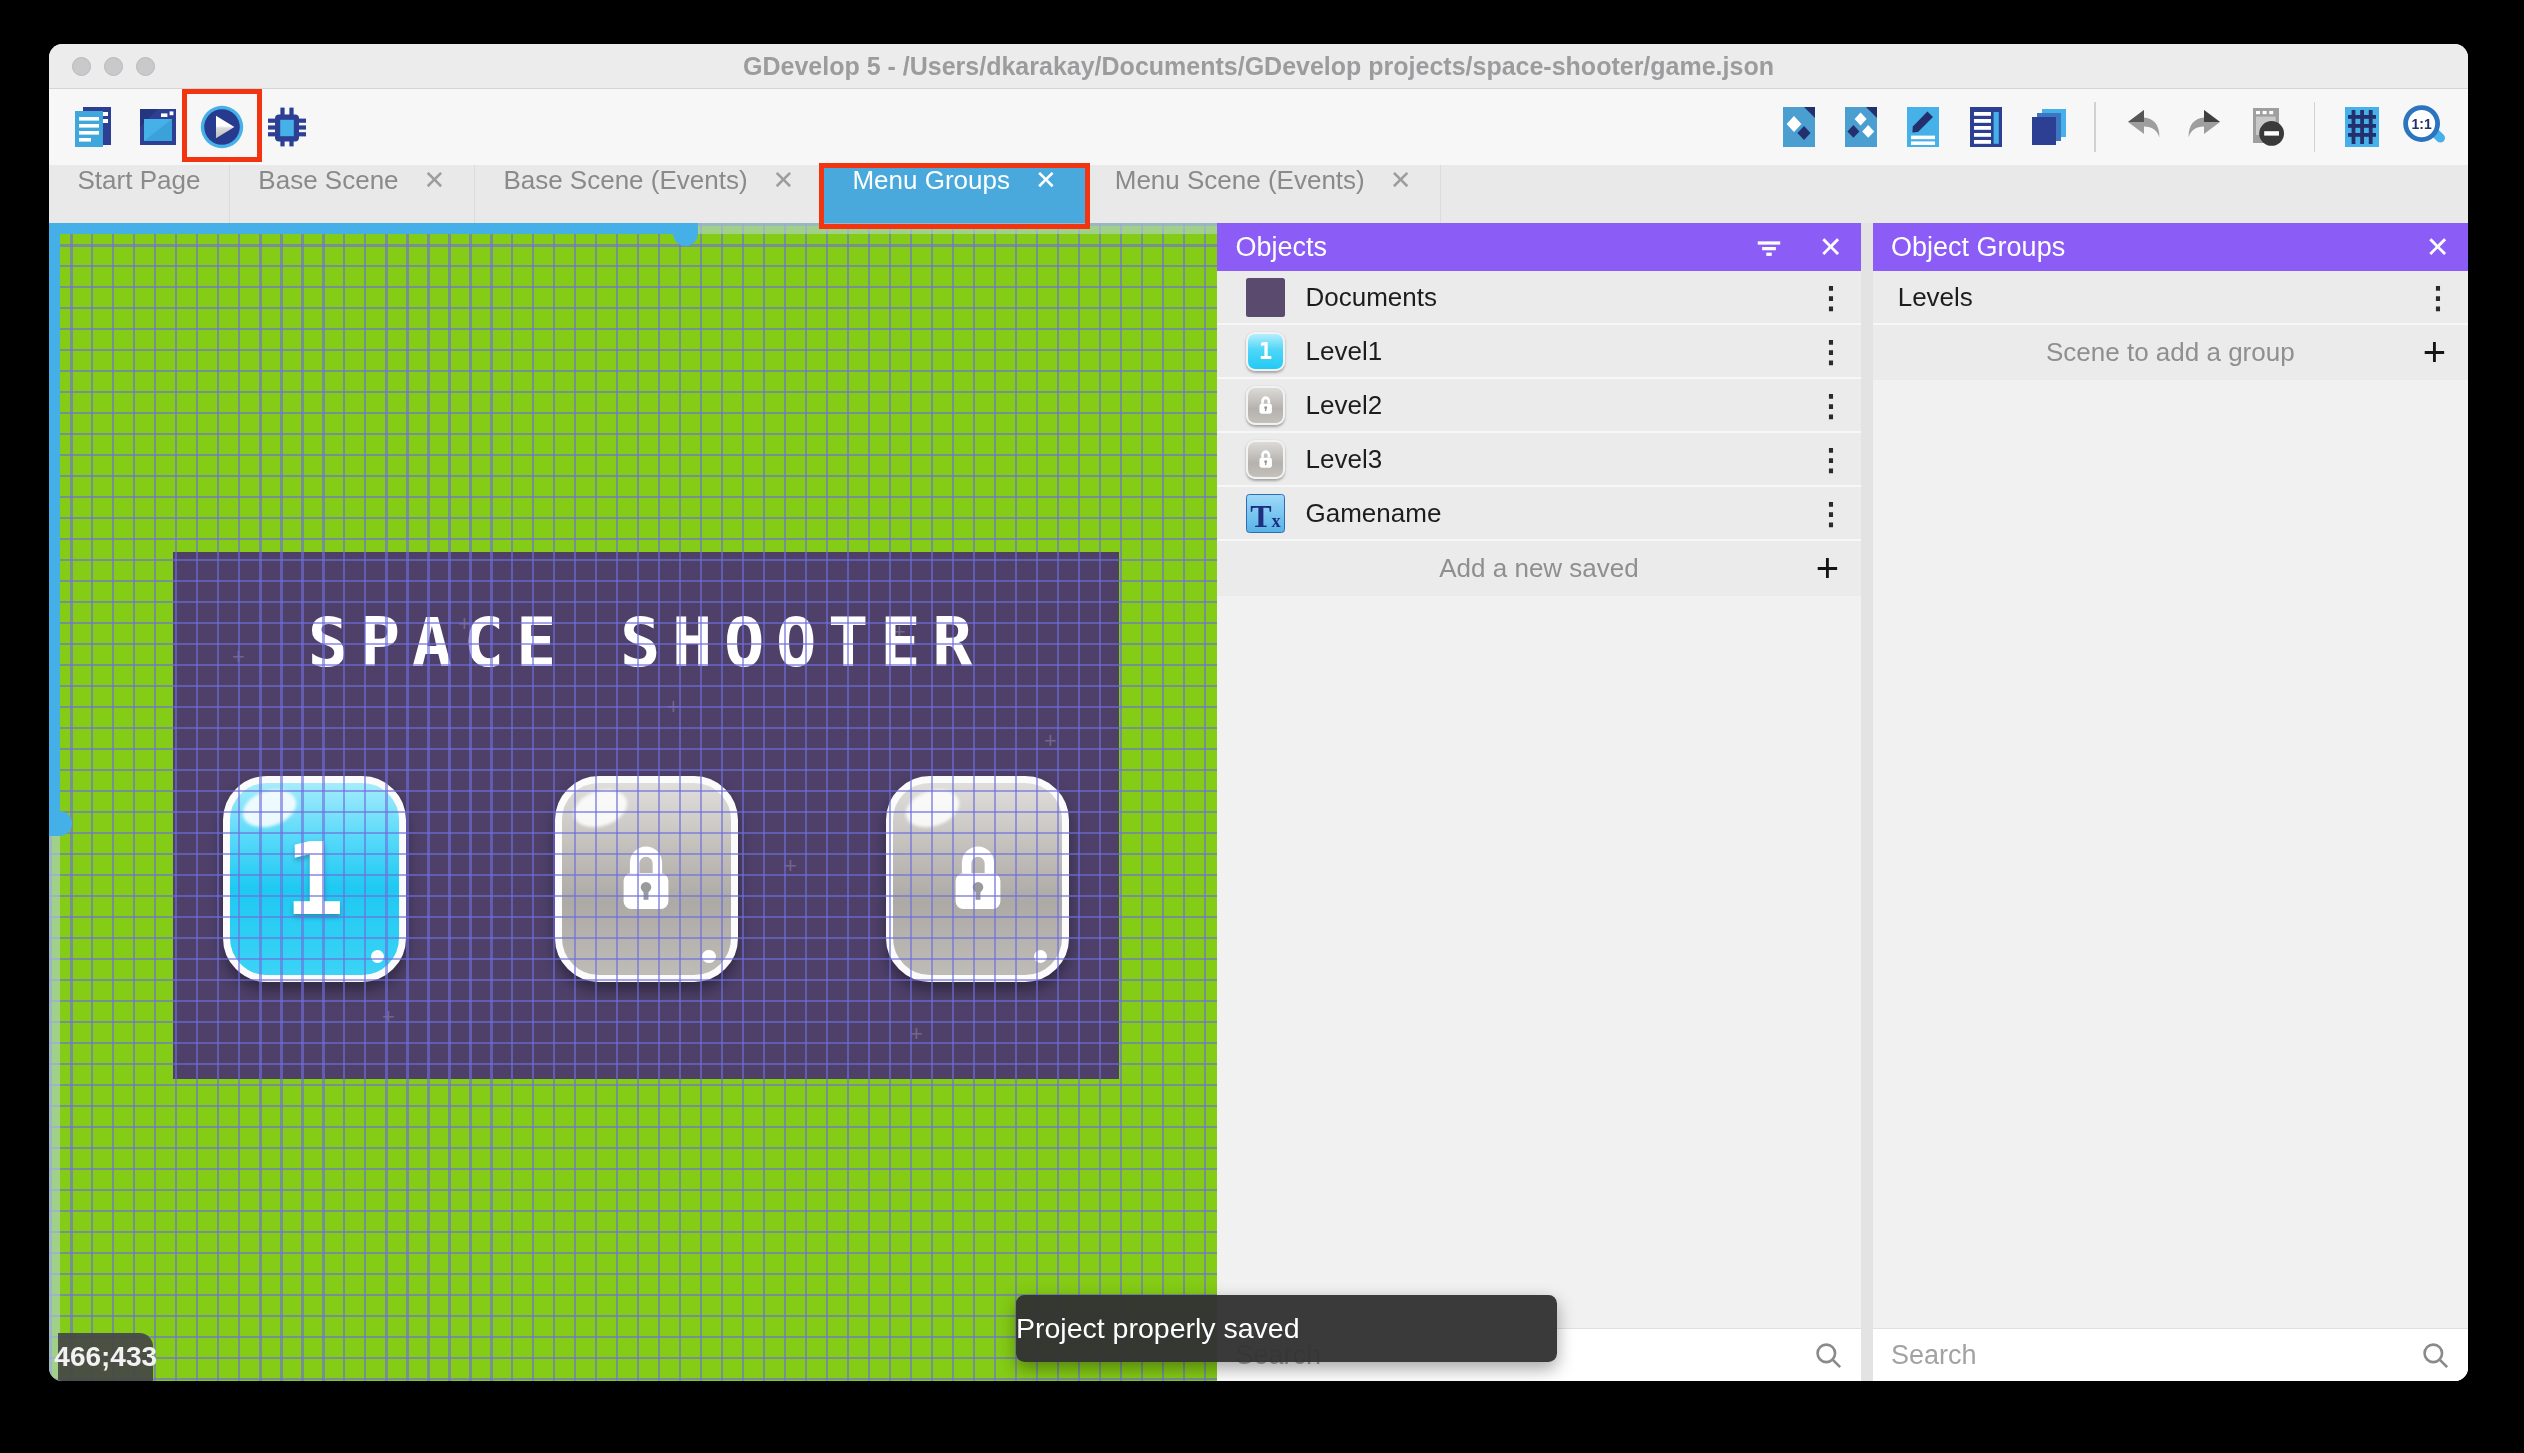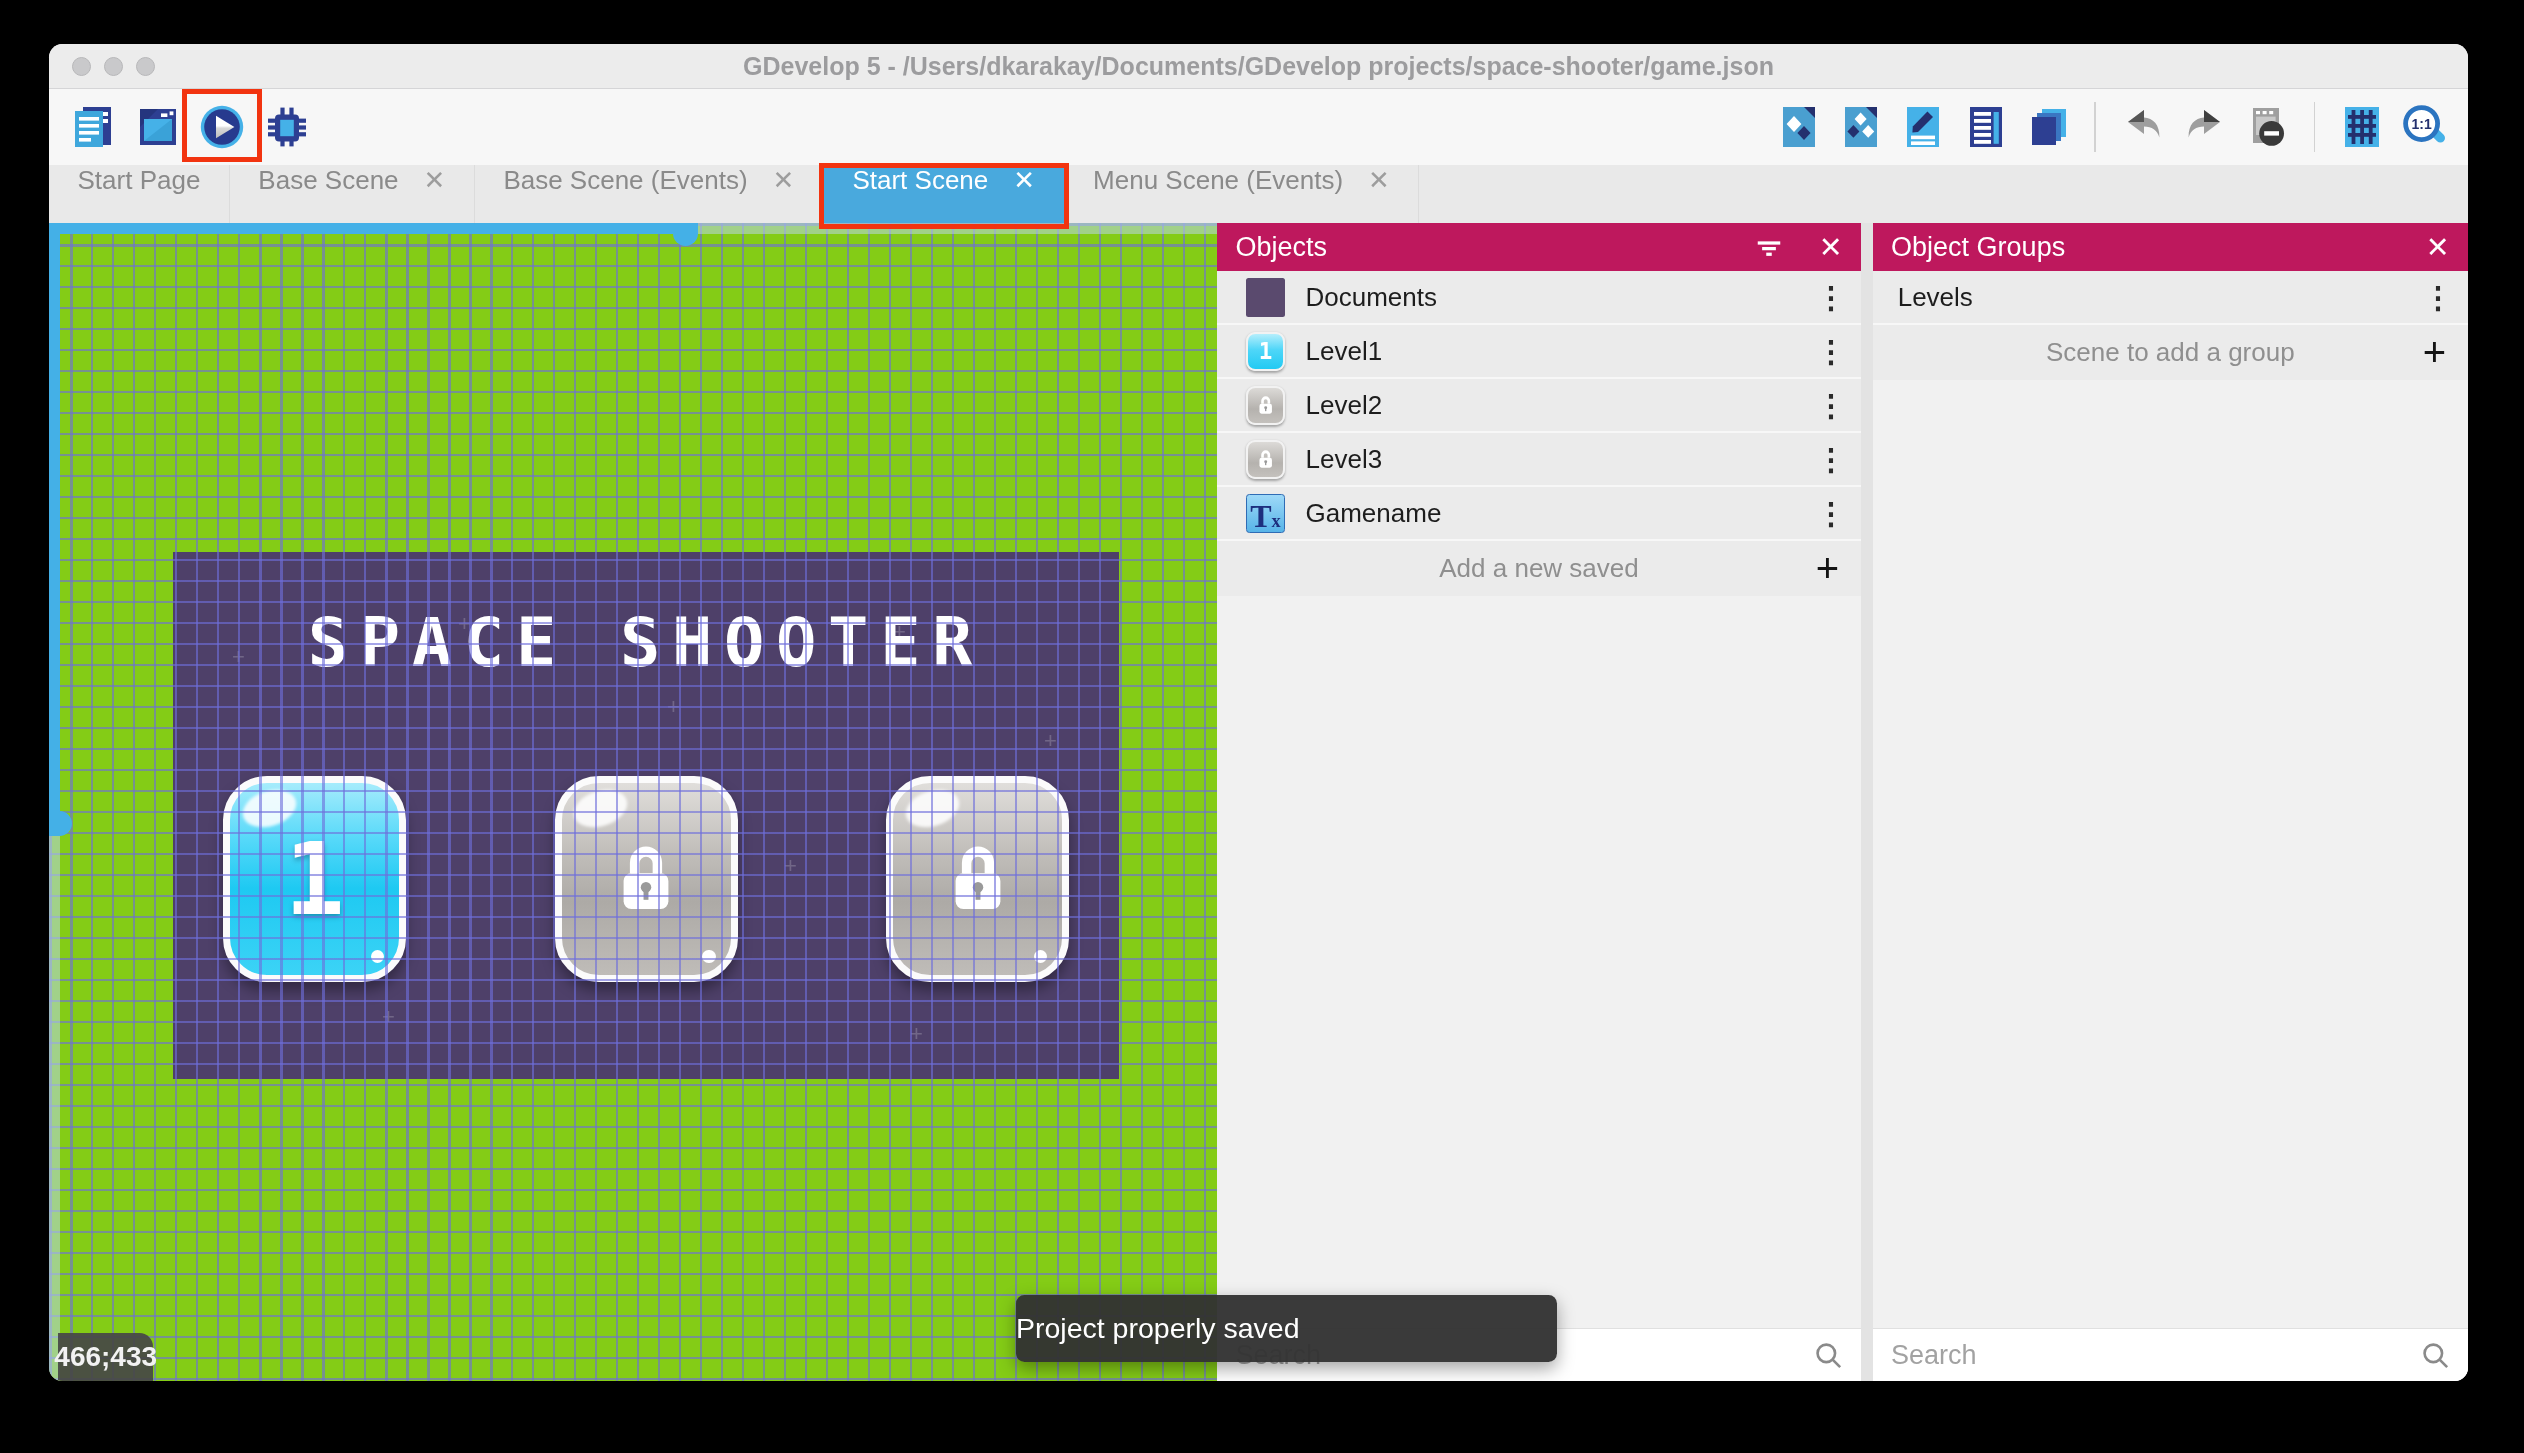--- a/index.html
+++ b/index.html
@@ -66,21 +66,21 @@
 
   .coord-badge { position:absolute; left:9.2px; bottom:0; width:95px; height:48px; background:rgba(70,70,70,0.92);
                  border-top-right-radius:13.4px; color:#f2f2f2; font-size:28px; font-weight:bold;
                  display:flex; align-items:center; justify-content:center; z-index:6; }
 
   
   .panel { display:flex; flex-direction:column; min-height:0; background:#f1f1f1; }
   .panel.objects { width:644px; flex:0 0 auto; }
   .panel-divider { width:11.7px; flex:0 0 auto; background:#e3e3e3; }
   .panel.groups { flex:1; }
-  .panel-header { height:48px; flex:0 0 auto; background:#be185d; color:#fff; display:flex; align-items:center;
+  .panel-header { height:48px; flex:0 0 auto; background:#8b5cf6; color:#fff; display:flex; align-items:center;
                   padding:0 18.4px; font-size:27px; }
   .ph-icons { margin-left:auto; display:flex; align-items:center; gap:35px; }
   .filter-icon svg { display:block; width:30px; height:30px; }
   .close-x { font-size:28.5px; color:#fff; cursor:pointer; line-height:1; }
   .obj-row, .group-row { height:54px; flex:0 0 auto; background:#ebebeb; border-bottom:2.5px solid #f7f7f7;
              display:flex; align-items:center; padding:0 15px 0 28.5px; cursor:pointer; }
   .group-row { padding-left:25px; }
   .obj-icon { width:40px; height:40px; margin-right:20px; flex:0 0 auto; display:flex; align-items:center; justify-content:center; }
   .obj-label { font-size:26px; color:#1d1d1d; }
   .kebab { margin-left:auto; font-size:30px; color:#2a2a2a; font-weight:bold; cursor:pointer; }
@@ -280,21 +280,21 @@
     </div>
     <div class="tab">
       <span>Base Scene</span>
       <span class="tab-x">✕</span>
     </div>
     <div class="tab">
       <span>Base Scene (Events)</span>
       <span class="tab-x">✕</span>
     </div>
     <div class="tab active">
-      <span>Start Scene</span>
+      <span>Menu Groups</span>
       <span class="tab-x">✕</span>
       <span class="red-box-tab"></span>
     </div>
     <div class="tab">
       <span>Menu Scene (Events)</span>
       <span class="tab-x">✕</span>
     </div>
   </div>
 
   <div class="content">

